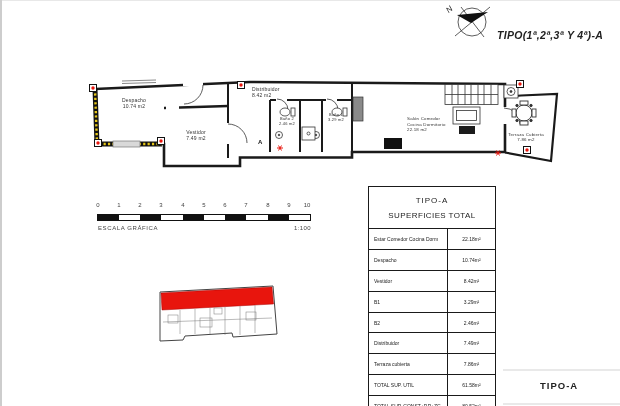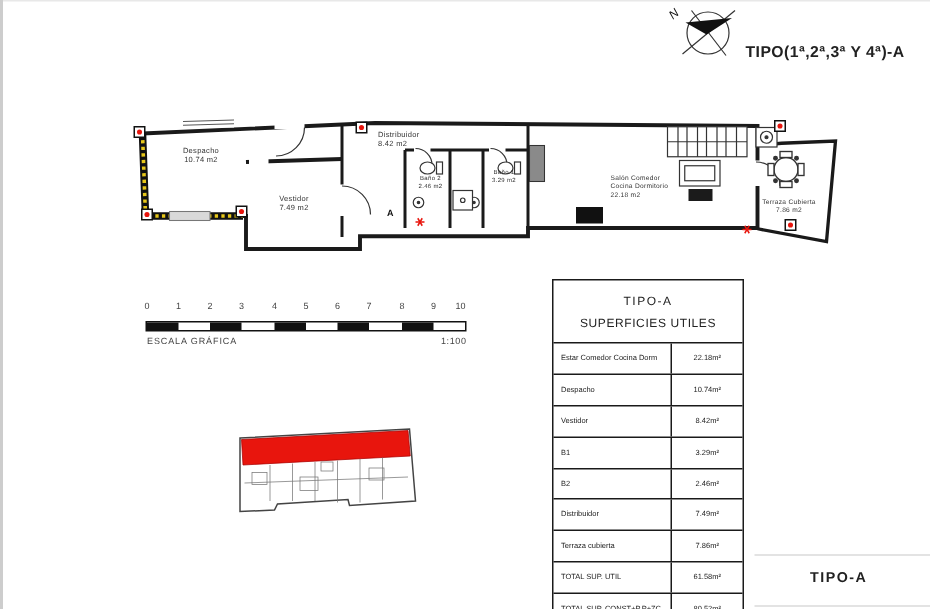--- a/index.html
+++ b/index.html
@@ -4,21 +4,21 @@
 <style>
   html,body{margin:0;padding:0;background:#fff;}
   .page{
     position:relative;width:620px;height:406px;overflow:hidden;background:#fff;
     font-family:"Liberation Sans",sans-serif;color:#111;
     box-shadow:inset 2px 0 0 #cdcdcd, inset 0 1px 0 #e8e8e8;
   }
   .plan-svg{position:absolute;left:0;top:0;}
   .drawing-title{
     position:absolute;left:497px;top:29px;font-size:10.5px;font-weight:bold;
-    letter-spacing:.3px;color:#222;white-space:nowrap;
+    letter-spacing:.3px;color:#222;white-space:nowrap;font-style:italic;
   }
   
   .scalebar{position:absolute;left:97px;top:202px;width:214px;height:34px;font-size:6px;color:#444;}
   .scalebar .tick{position:absolute;top:0;width:10px;text-align:center;}
   .scalebar .bar{position:absolute;left:0;top:12px;width:212px;height:5px;border:1px solid #111;background:#fff;}
   .scalebar .bar i{position:absolute;top:0;height:5px;background:#111;}
   .scalebar .esc{position:absolute;left:1px;top:23px;letter-spacing:.6px;}
   .scalebar .ratio{position:absolute;right:0;top:23px;letter-spacing:.4px;}
   
   .areas-table{
@@ -246,21 +246,21 @@
         <i style="left:127px;width:21px"></i>
       <i style="left:170px;width:21px"></i>
     </div>
     <span class="esc">ESCALA GRÁFICA</span>
     <span class="ratio">1:100</span>
   </div>
 
   <div class="areas-table">
     <div class="ahead">
       <div class="th1">TIPO-A</div>
-      <div class="th2">SUPERFICIES UTILES</div>
+      <div class="th2">SUPERFICIES TOTAL</div>
     </div>
     <div class="arow">
         <div class="alabel">Estar Comedor Cocina Dorm</div>
         <div class="aval">22.18m²</div>
       </div>
     <div class="arow">
         <div class="alabel">Despacho</div>
         <div class="aval">10.74m²</div>
       </div>
     <div class="arow">

